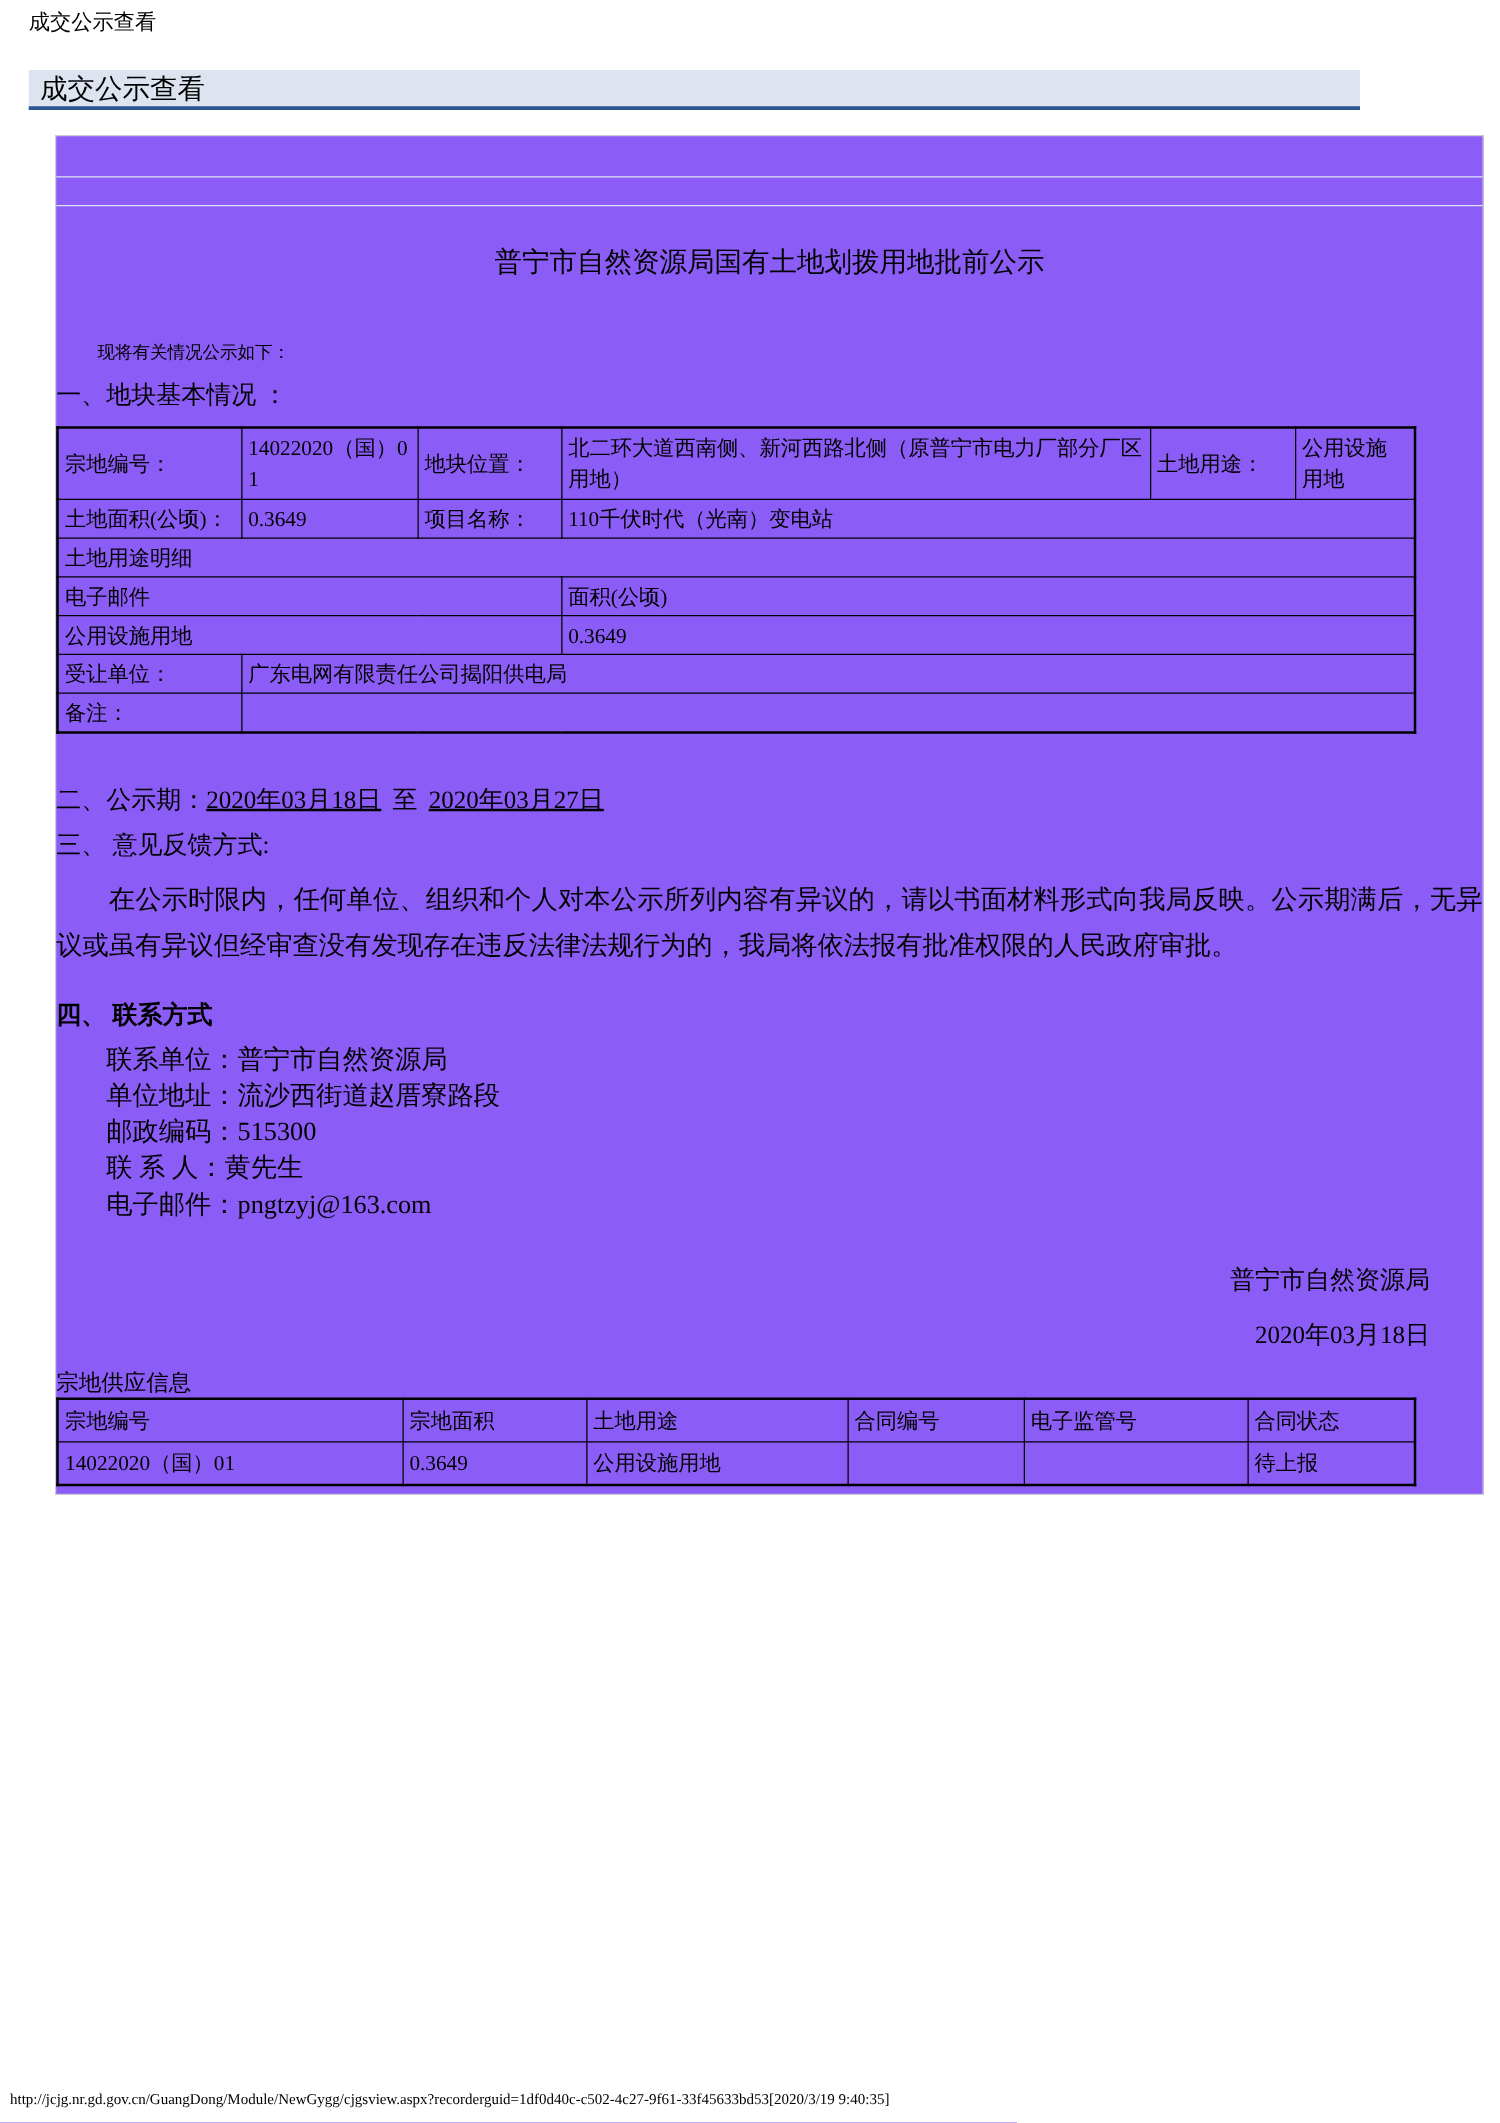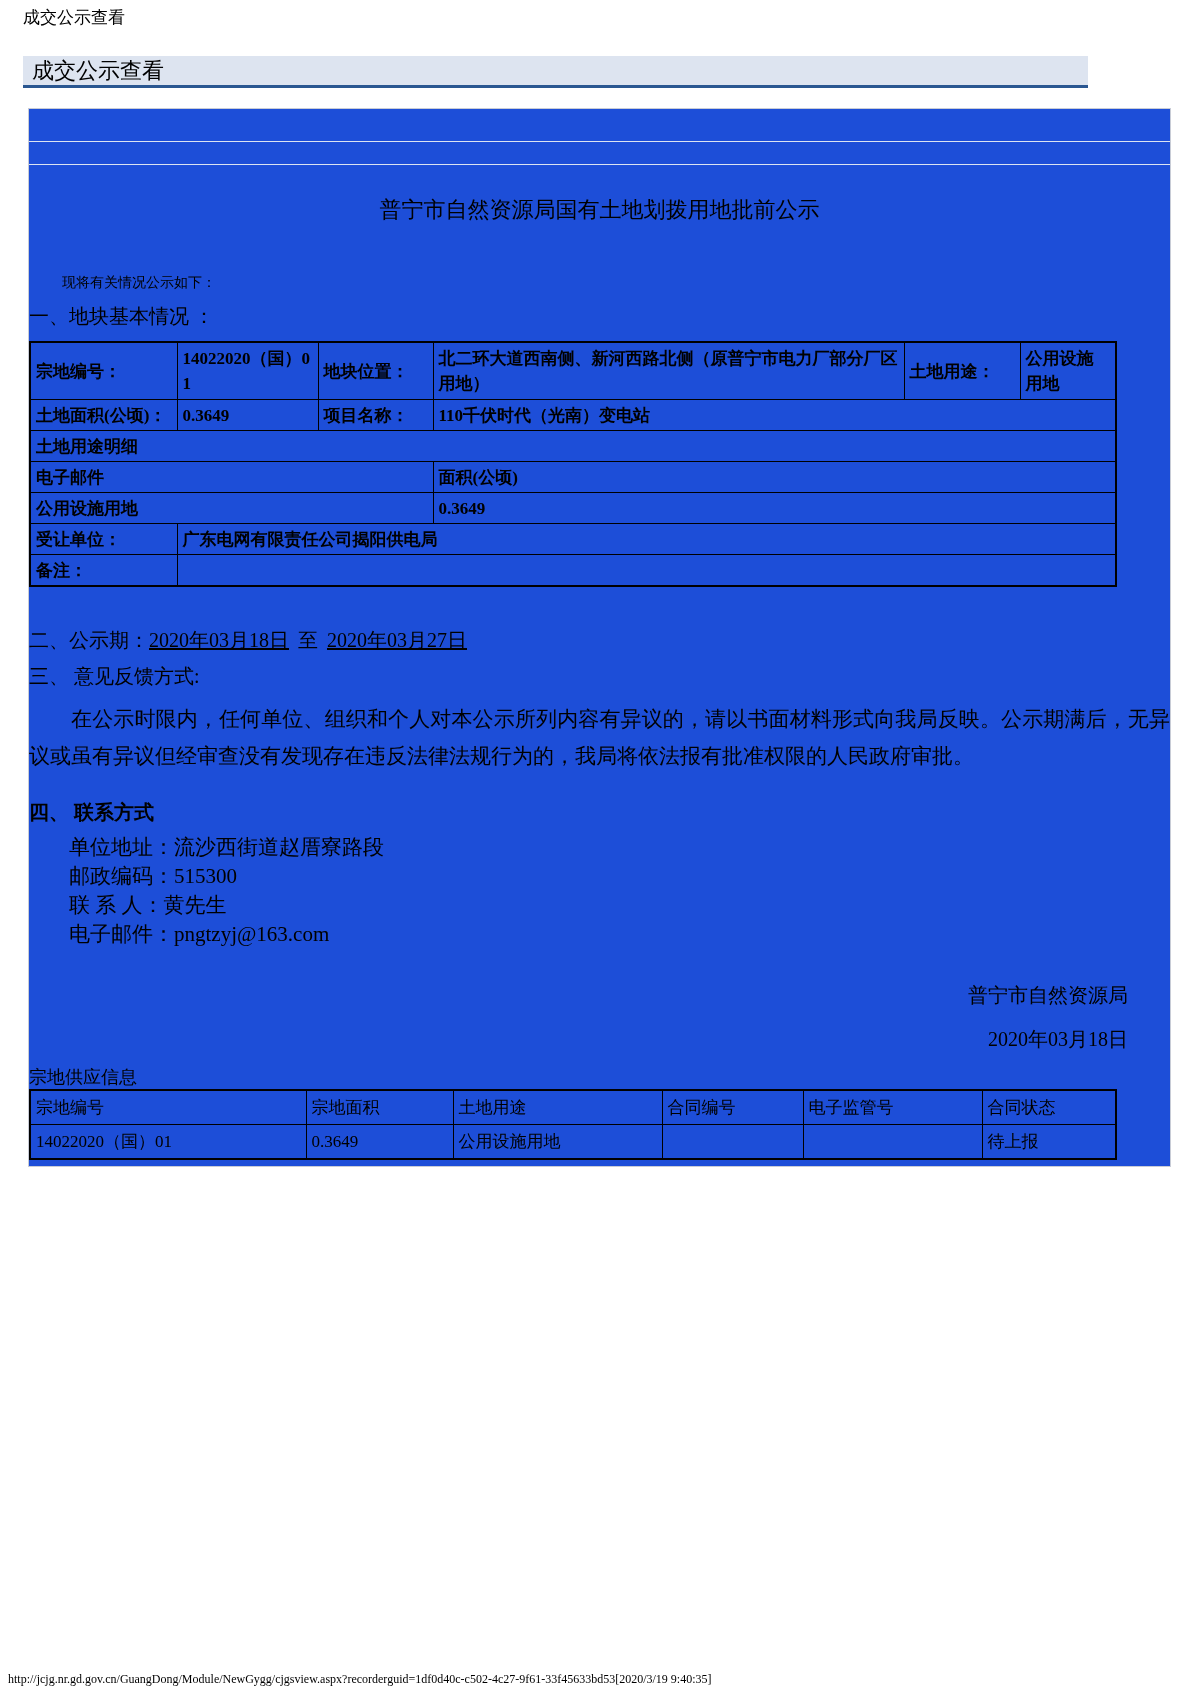--- a/index.html
+++ b/index.html
@@ -8,38 +8,38 @@
     background:#ffffff;color:#000;
     font-family:"Liberation Serif","DejaVu Serif",serif;
   }
   .win-title{position:absolute;left:23px;top:8px;font-size:17px;line-height:20px;}
   .header-bar{
     position:absolute;left:23px;top:56px;width:1065px;height:29px;
     background:#dde4f0;border-bottom:3px solid #2a5791;
   }
   .header-bar .hb-txt{font-size:22px;line-height:29px;padding-left:9px;}
   .panel{
-    position:absolute;left:28px;top:108px;width:1143px;box-sizing:border-box;
-    border:1px solid #c8ccd6;background:#1d4ed8;padding-bottom:6px;
+    position:absolute;left:44px;top:108px;width:1143px;box-sizing:border-box;
+    border:1px solid #c8ccd6;background:#8b5cf6;padding-bottom:6px;
   }
   .empty-row-a{height:32px;border-bottom:1px solid #dce4f2;}
   .empty-row-b{height:22px;border-bottom:1px solid #dce4f2;}
   .doc-title{margin-top:30px;text-align:center;font-size:22px;line-height:30px;}
   .intro{margin:46px 0 0 33px;font-size:14px;line-height:24px;}
   .sec{font-size:20px;line-height:26px;}
   .sec1{margin-top:8px;}
   .sec2{margin-top:40px;}
   .sec3{margin-top:10px;}
   .sec4{margin-top:24px;font-weight:bold;}
   .udate{text-decoration:underline;}
   .to-sep{margin:0 9px;}
   table.doc-tbl{border-collapse:collapse;table-layout:fixed;width:1086px;font-size:17px;border:2px solid #000;}
   table.doc-tbl td{border:1px solid #000;padding:2px 5px;line-height:25px;vertical-align:middle;
     overflow:hidden;word-break:break-all;}
-  table.parcel{margin-top:12px;font-weight:bold;}
+  table.parcel{margin-top:12px;}
   table.parcel td{height:26px;}
   table.parcel tr.r1 td{height:52px;}
   .para{margin-top:12px;font-size:21px;line-height:37px;text-align:justify;text-indent:42px;}
   .contacts-block{margin-top:8px;}
   .contact{margin-left:40px;font-size:21px;line-height:29px;}
   .signature{margin-top:24px;text-align:right;padding-right:42px;font-size:20px;line-height:44px;}
   .supply-caption{margin-top:4px;width:1086px;text-align:left;font-size:18px;line-height:24px;}
   table.supply td{height:29px;}
   .footer-url{position:absolute;left:8px;top:1671px;font-size:12px;line-height:16px;white-space:nowrap;}
 </style>
@@ -111,20 +111,21 @@
 
   <div class="sec sec2"><span>二、公示期：</span><span class="udate">2020年03月18日</span><span class="to-sep">至</span><span class="udate">2020年03月27日</span></div>
 
   <div class="sec sec3">三、 意见反馈方式:</div>
 
   <div class="para">在公示时限内，任何单位、组织和个人对本公示所列内容有异议的，请以书面材料形式向我局反映。公示期满后，无异议或虽有异议但经审查没有发现存在违反法律法规行为的，我局将依法报有批准权限的人民政府审批。</div>
 
   <div class="sec sec4">四、 联系方式</div>
 
   <div class="contacts-block">
+    <div class="contact"><span>联系单位：</span><span>普宁市自然资源局</span></div>
     <div class="contact"><span>单位地址：</span><span>流沙西街道赵厝寮路段</span></div>
     <div class="contact"><span>邮政编码：</span><span>515300</span></div>
     <div class="contact"><span>联 系 人：</span><span>黄先生</span></div>
     <div class="contact"><span>电子邮件：</span><span>pngtzyj@163.com</span></div>
   </div>
 
   <div class="signature">
     <div>普宁市自然资源局</div>
     <div>2020年03月18日</div>
   </div>

